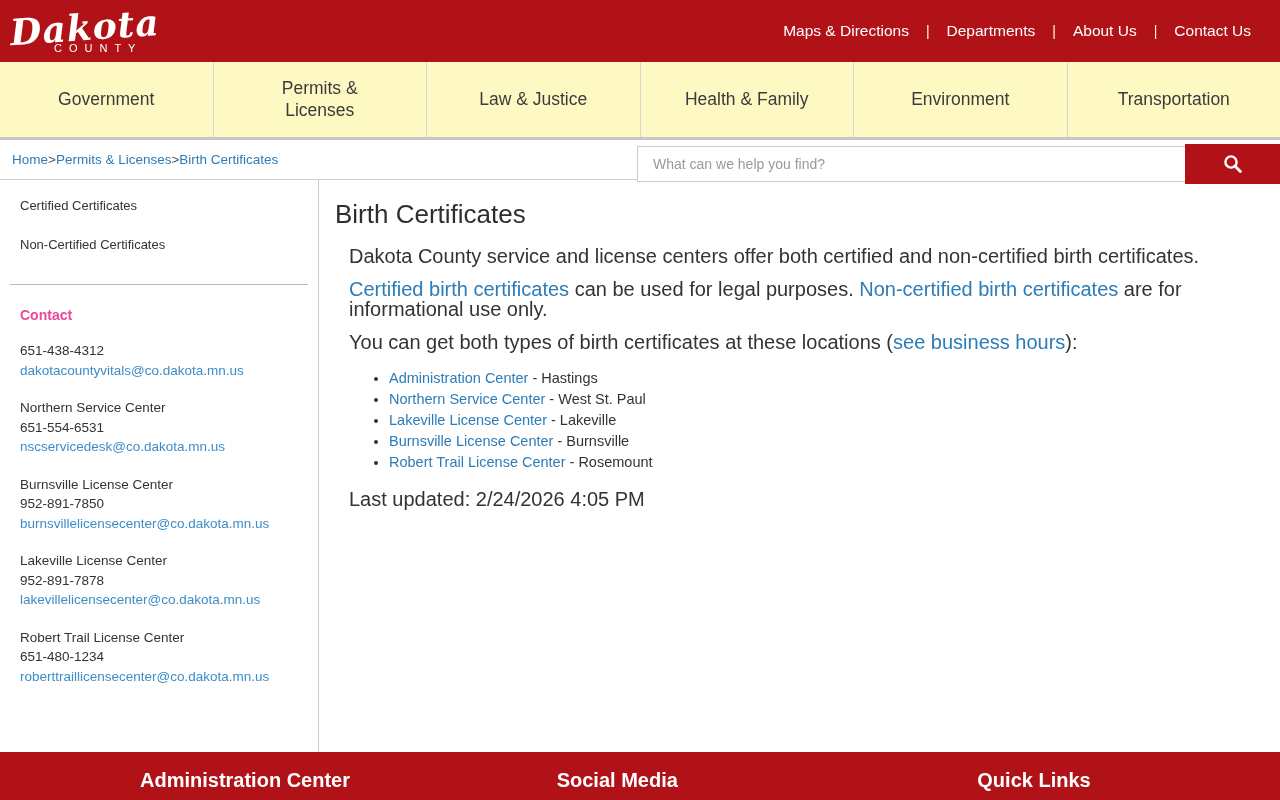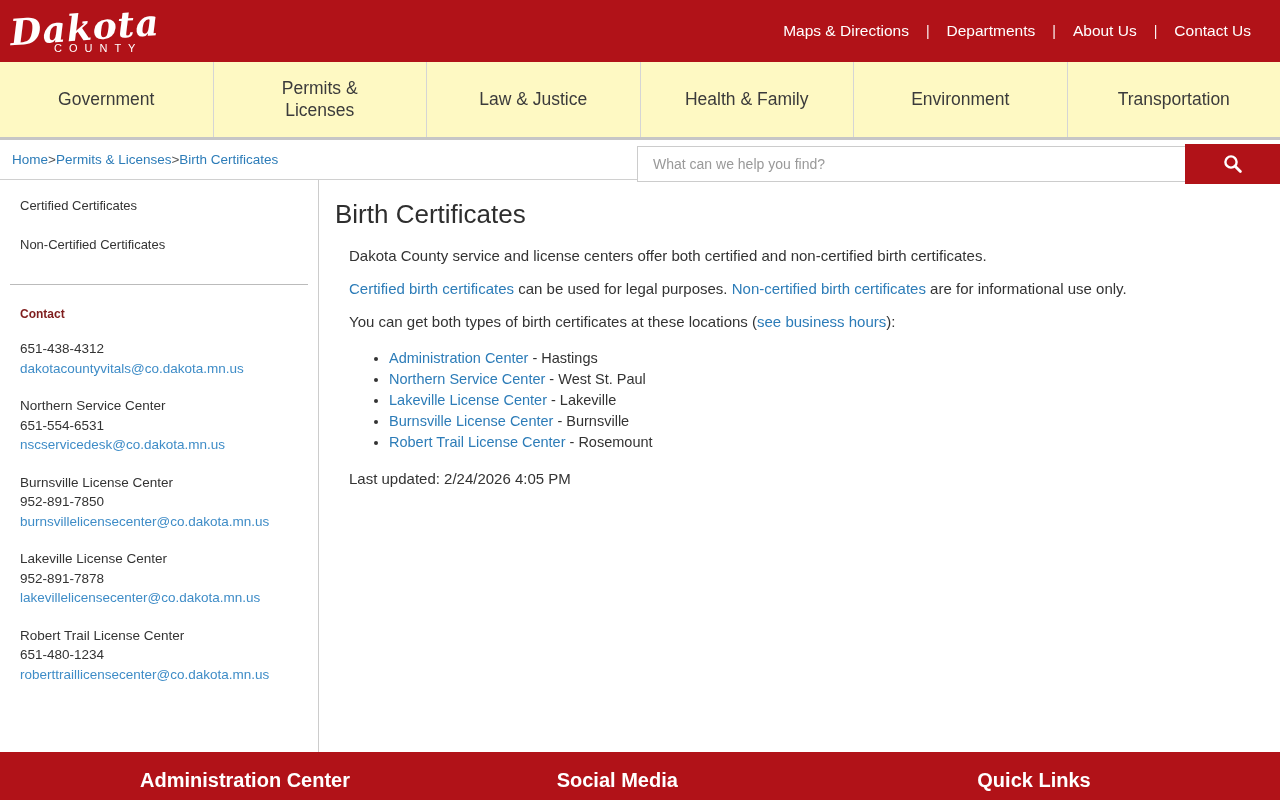--- a/index.html
+++ b/index.html
@@ -65,27 +65,27 @@
   .content{display:flex;height:572px;background:#fff;}
   .sidebar{
     width:319px;border-right:1px solid #CCCCCC;flex-shrink:0;
     padding:15px 20px 0 20px;
   }
   .side-link{
     display:block;font-size:13px;color:#333;text-decoration:none;
     line-height:22px;margin-bottom:17px;cursor:pointer;
   }
   .side-divider{border:0;border-top:1px solid #BBBBBB;margin:28px -10px 0 -10px;}
-  .contact-heading{font-size:12px;font-weight:bold;margin-top:22px;color:#7f1d1d;}
+  .contact-heading{font-size:14px;font-weight:bold;margin-top:22px;color:#ec4899;}
   .contact-group{margin-top:18px;font-size:13.5px;line-height:19.5px;}
   .contact-group .email{color:var(--email);text-decoration:none;cursor:pointer;display:inline-block;}
   
   .main{flex:1;padding:20px 40px 0 16px;}
   .page-title{font-size:26px;font-weight:400;color:#2E2E2E;margin:0 0 16px 0;line-height:1.15;}
-  .main p{font-size:15px;line-height:20px;margin:0 0 13px 14px;}
+  .main p{font-size:20px;line-height:20px;margin:0 0 13px 14px;}
   .main a{color:var(--link);text-decoration:none;cursor:pointer;}
   .loc-list{margin:16px 0 0 14px;padding-left:40px;list-style:disc;}
   .loc-list li{font-size:14.5px;line-height:20px;margin:1px 0;color:#333;}
   .last-updated{margin-top:17px !important;}
   
   .footer{height:48px;background:var(--red);display:flex;color:#fff;}
   .footer .col{width:33.3333%;padding-top:16px;}
   .footer .col:nth-child(1){padding-left:140px;}
   .footer .col:nth-child(2){padding-left:130px;}
   .footer .col:nth-child(3){padding-left:124px;}

